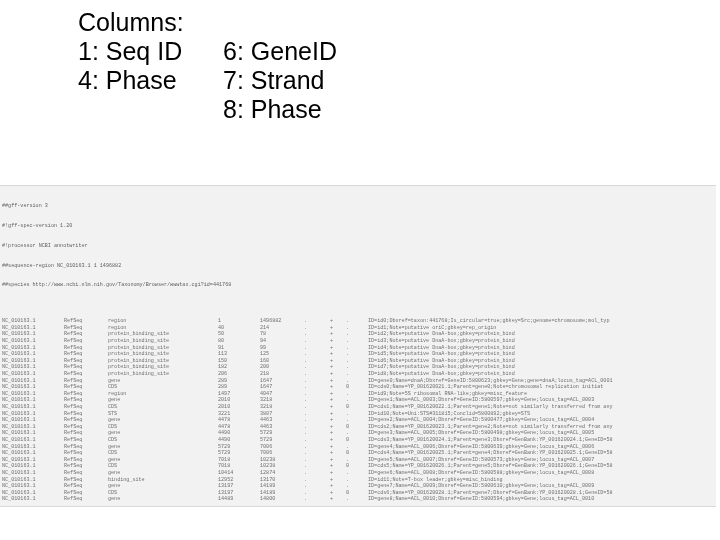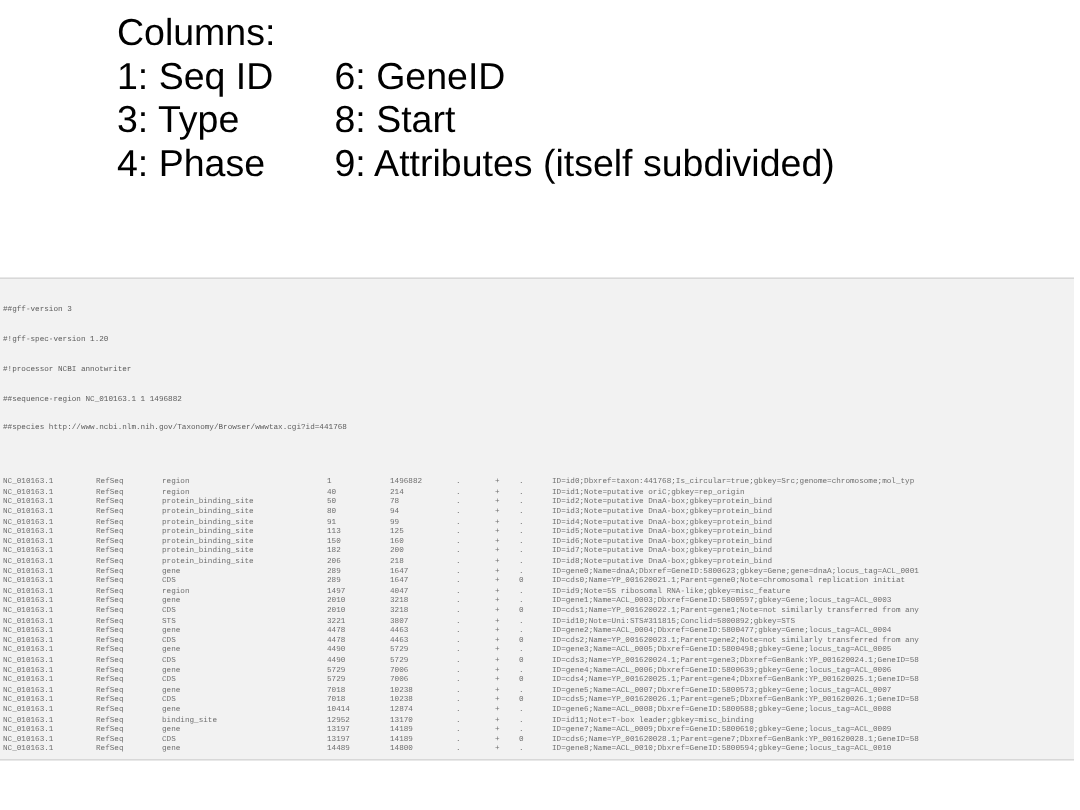--- a/index.html
+++ b/index.html
@@ -108,27 +108,26 @@
 </head>
 <body>
 
 <div class="slide">
 
   <div class="heading">
     <div class="heading-title">Columns:</div>
     <div class="cols">
       <div class="col-left">
         <div class="col-line">1: Seq ID</div>
-        <div class="col-line">3: Type</div>
         <div class="col-line">4: Phase</div>
       </div>
       <div class="col-right">
         <div class="col-line">6: GeneID</div>
-        <div class="col-line">8: Start</div>
-        <div class="col-line">9: Attributes (itself subdivided)</div>
+        <div class="col-line">7: Strand</div>
+        <div class="col-line">8: Phase</div>
       </div>
     </div>
   </div>
 
   <div class="gff-shot">
     <div class="gff-inner">
       <div class="gff-header-line">##gff-version 3</div>
       <div class="gff-header-line">#!gff-spec-version 1.20</div>
       <div class="gff-header-line">#!processor NCBI annotwriter</div>
       <div class="gff-header-line">##sequence-region NC_010163.1 1 1496882</div>

